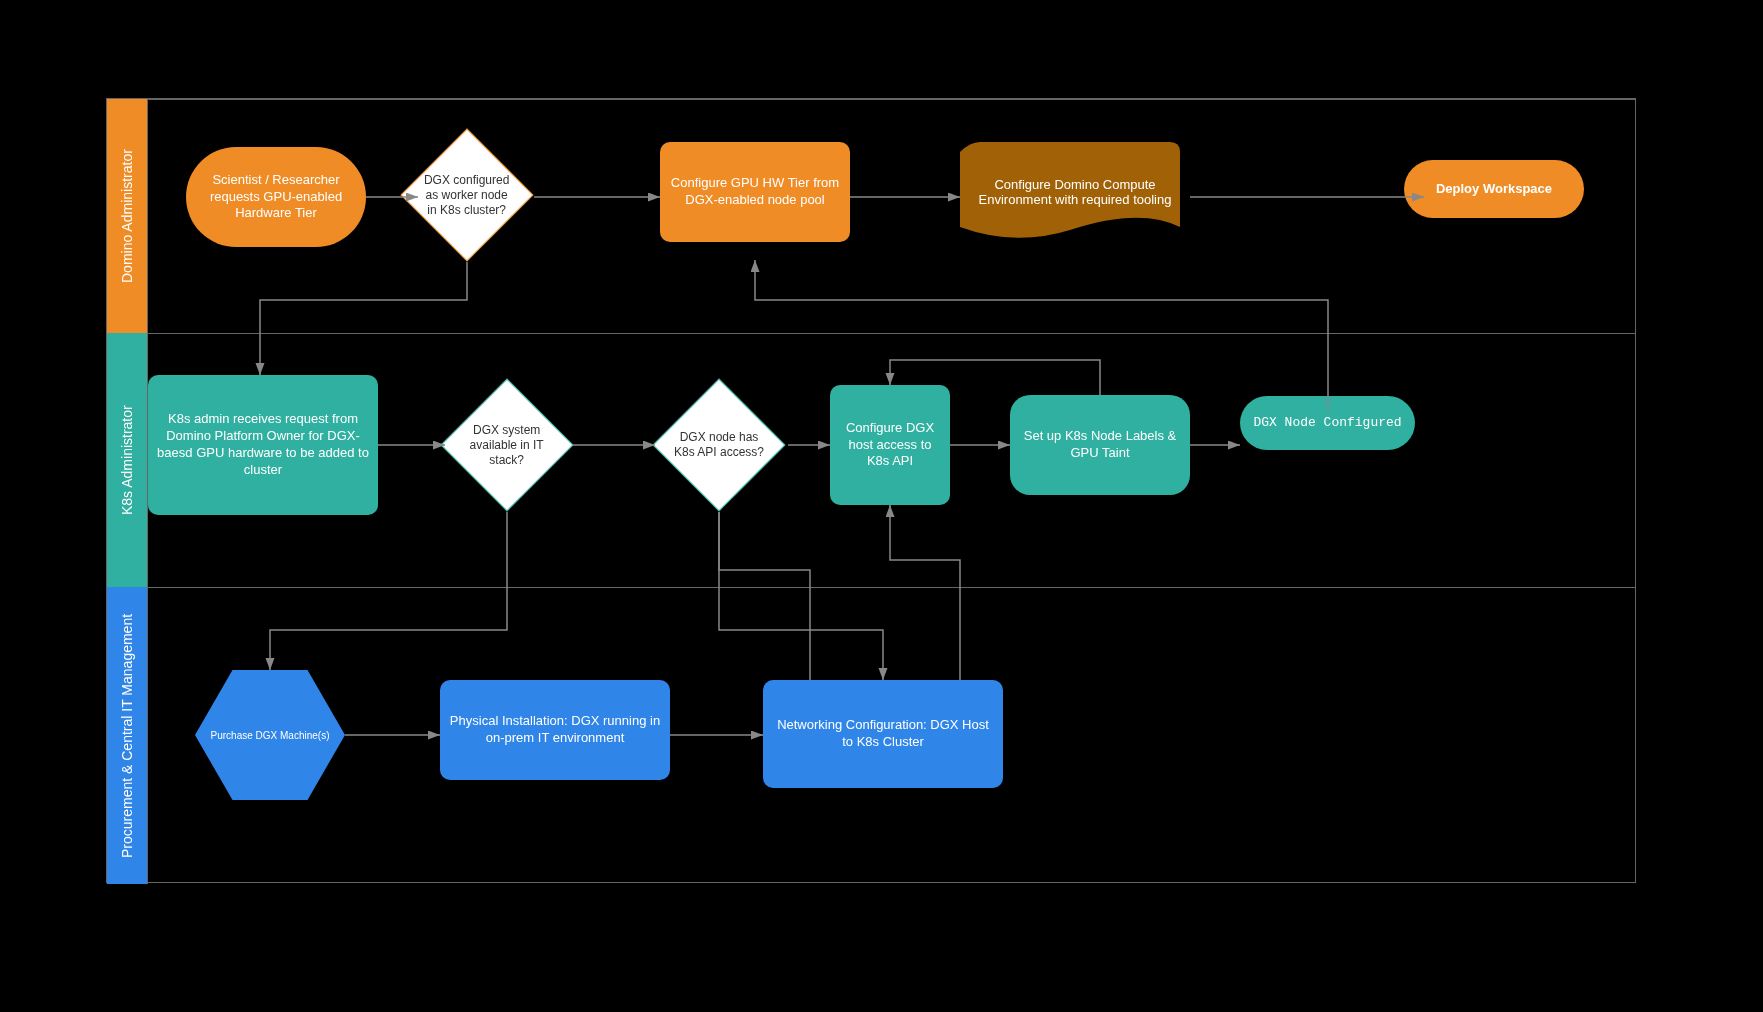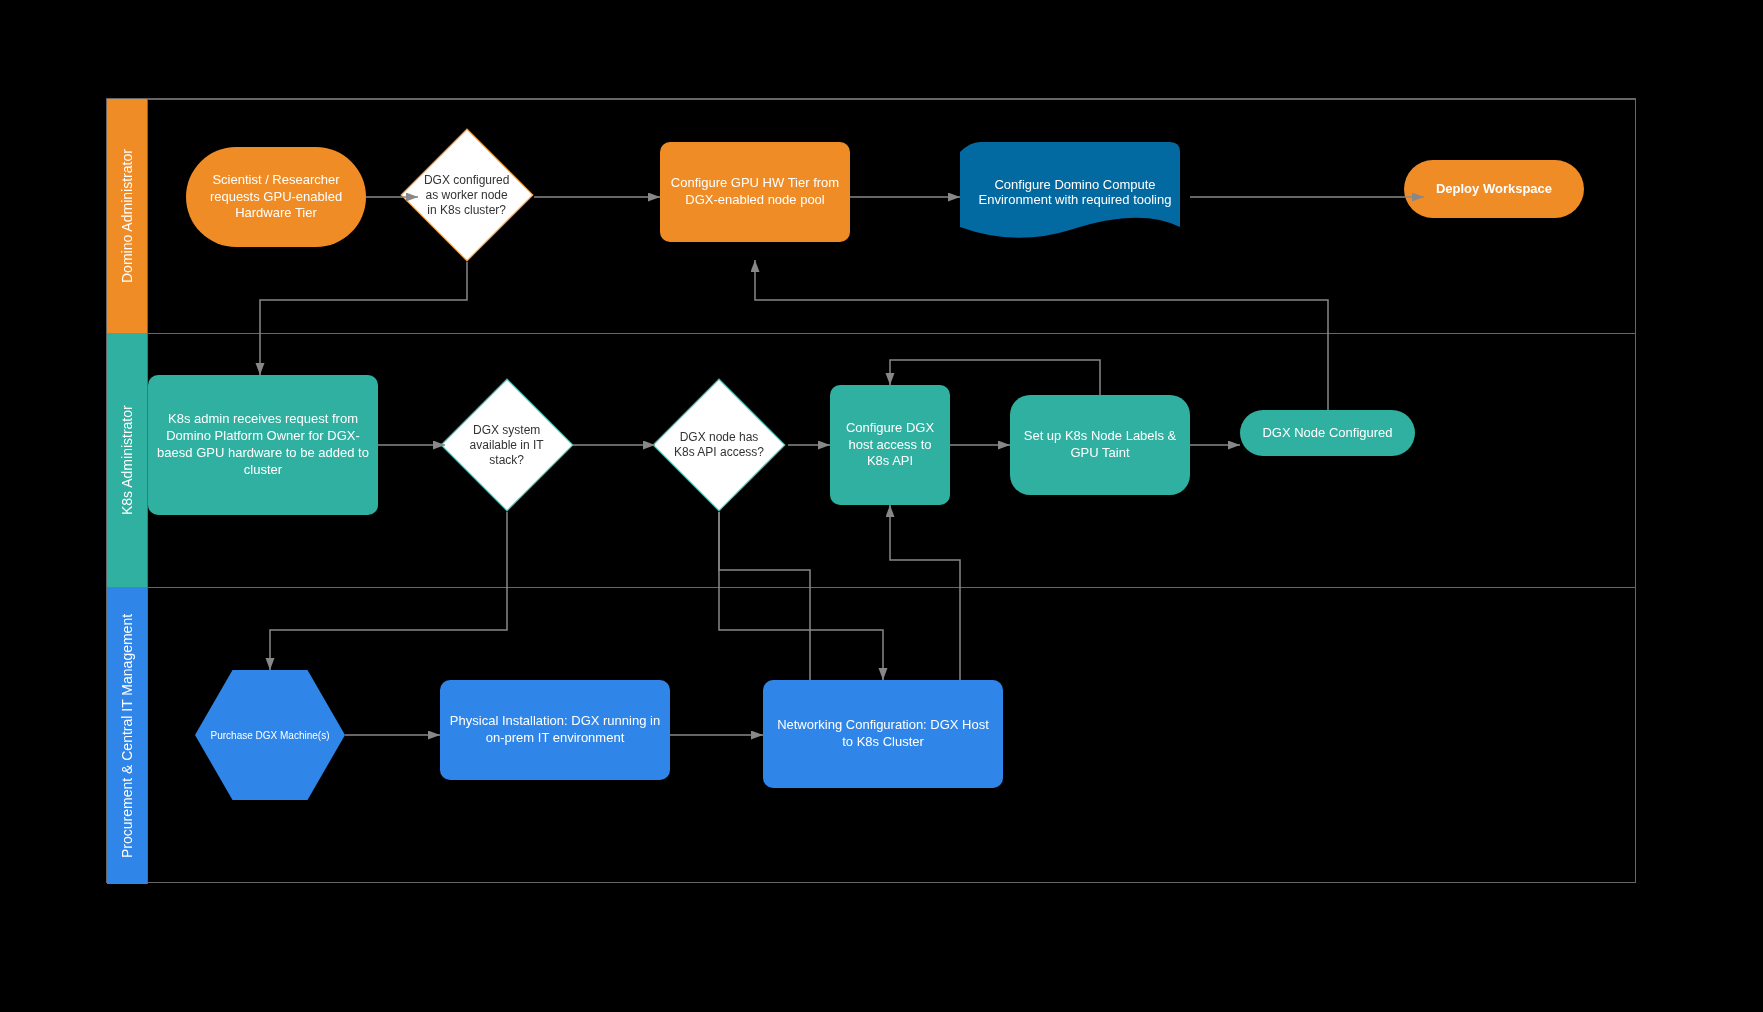--- a/index.html
+++ b/index.html
@@ -76,30 +76,30 @@
     border:1px solid #2fb0a0;
   }
   .diamond .inner { transform: rotate(-45deg); width:140%; }
   .d1 { left:420px; top:148px; width:94px; height:94px; border-color:#f08c26; }
   .d2 { left:460px; top:398px; width:94px; height:94px; }
   .d3 { left:672px; top:398px; width:94px; height:94px; }
 
   .n-conf-gpu { left:660px; top:142px; width:190px; height:100px; border-radius:10px; }
   .n-conf-domino {
     left:960px; top:142px; width:230px; height:100px;
-    background:#0369a1; position:absolute; color:#fff; font-size:13px;
+    background:#a16207; position:absolute; color:#fff; font-size:13px;
     display:flex; align-items:center; justify-content:center; text-align:center; padding:8px;
     clip-path: path('M 0 10 Q 10 0 20 0 L 210 0 Q 220 0 220 10 L 220 85 Q 180 65 110 88 Q 55 105 0 85 Z');
     border-radius:8px;
   }
 
   .n-k8s-req { left:148px; top:375px; width:230px; height:140px; border-radius:10px; }
   .n-conf-dgx { left:830px; top:385px; width:120px; height:120px; border-radius:10px; }
   .n-labels { left:1010px; top:395px; width:180px; height:100px; border-radius:20px; }
-  .n-dgx-done { left:1240px; top:410px; width:175px; height:46px; border-radius:32px; }
+  .n-dgx-done { left:1240px; top:396px; width:175px; height:54px; border-radius:32px;font-family:Liberation Mono, monospace; }
 
   .n-purchase {
     position:absolute; left:195px; top:670px; width:150px; height:130px;
     background:#2f85e8; color:#fff; font-size:10px;
     display:flex; align-items:center; justify-content:center; text-align:center;
     clip-path: polygon(25% 0%, 75% 0%, 100% 50%, 75% 100%, 25% 100%, 0% 50%);
     padding:8px;
   }
   .n-install { left:440px; top:680px; width:230px; height:100px; border-radius:10px; }
   .n-network { left:763px; top:680px; width:240px; height:108px; border-radius:10px; }

